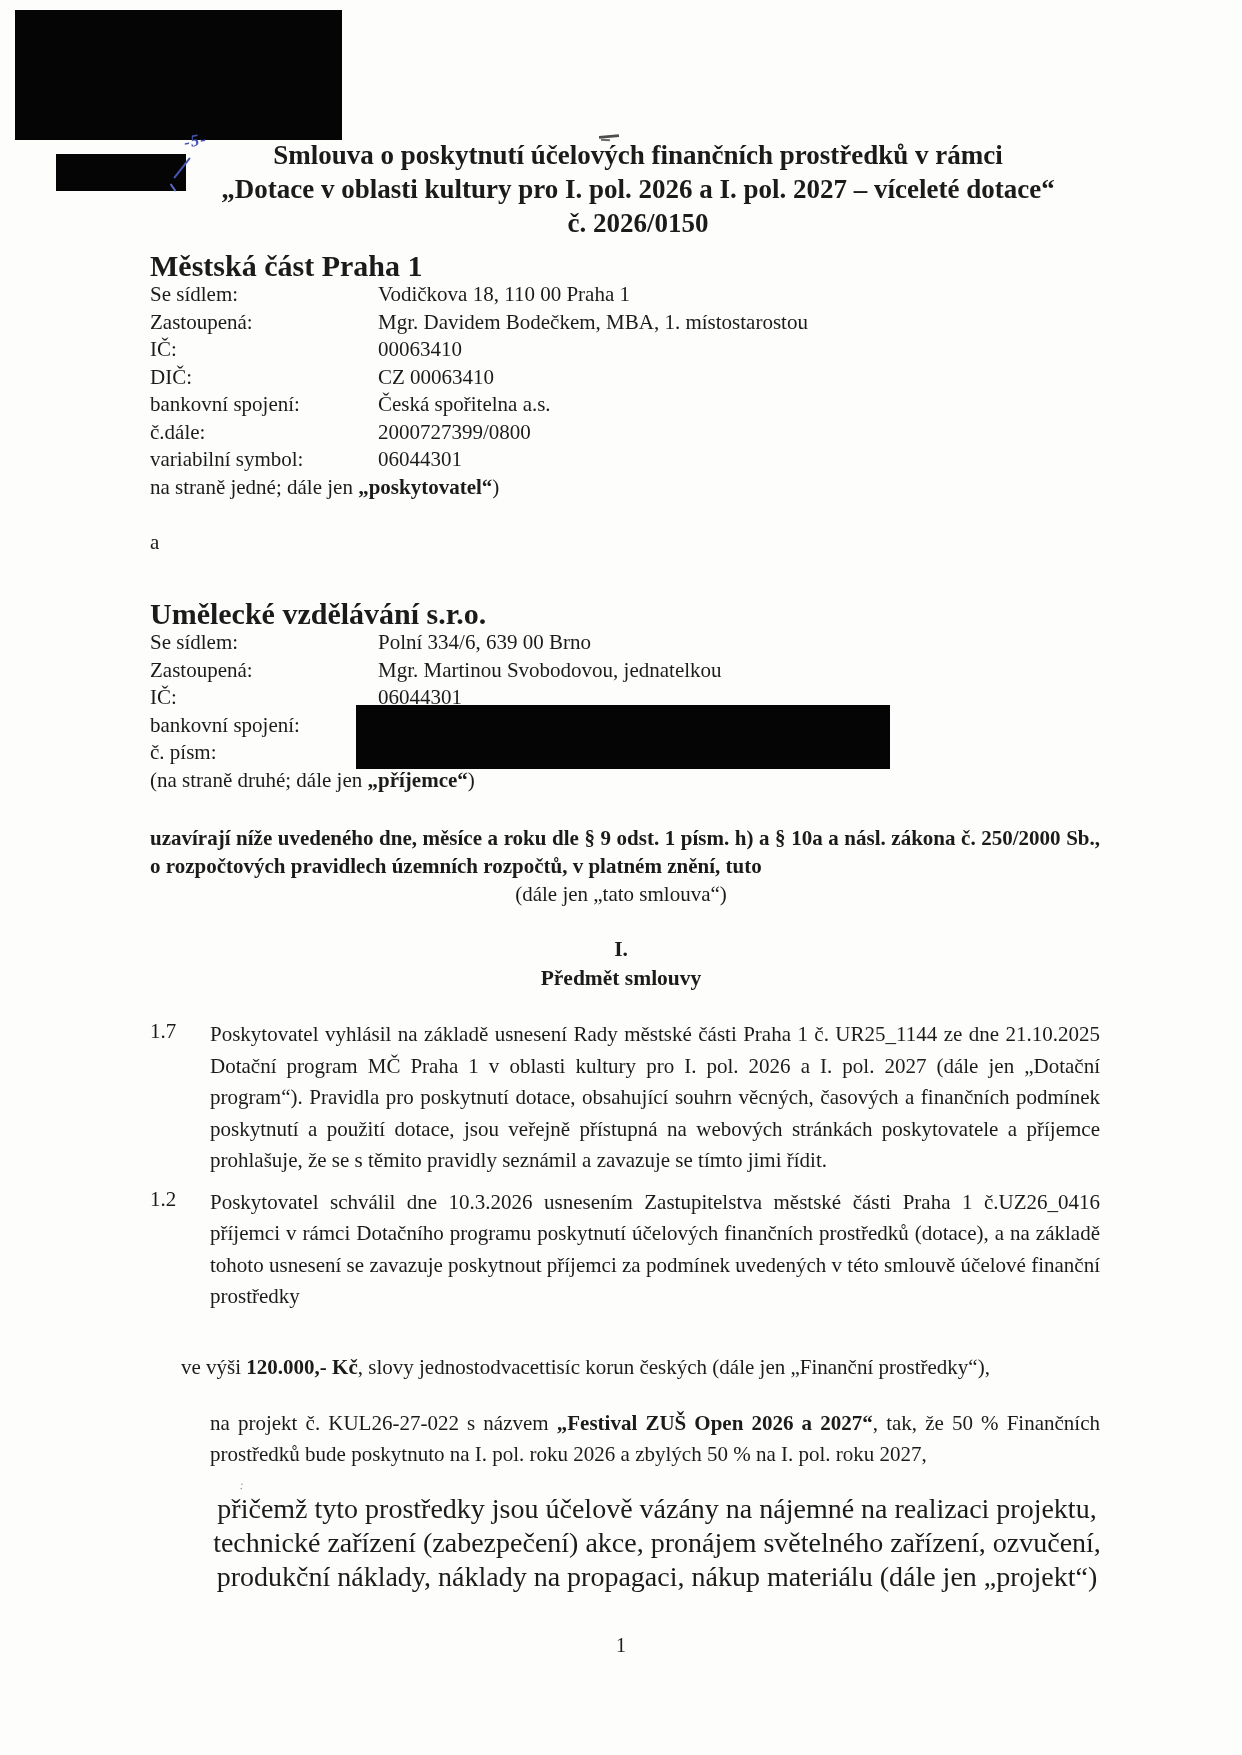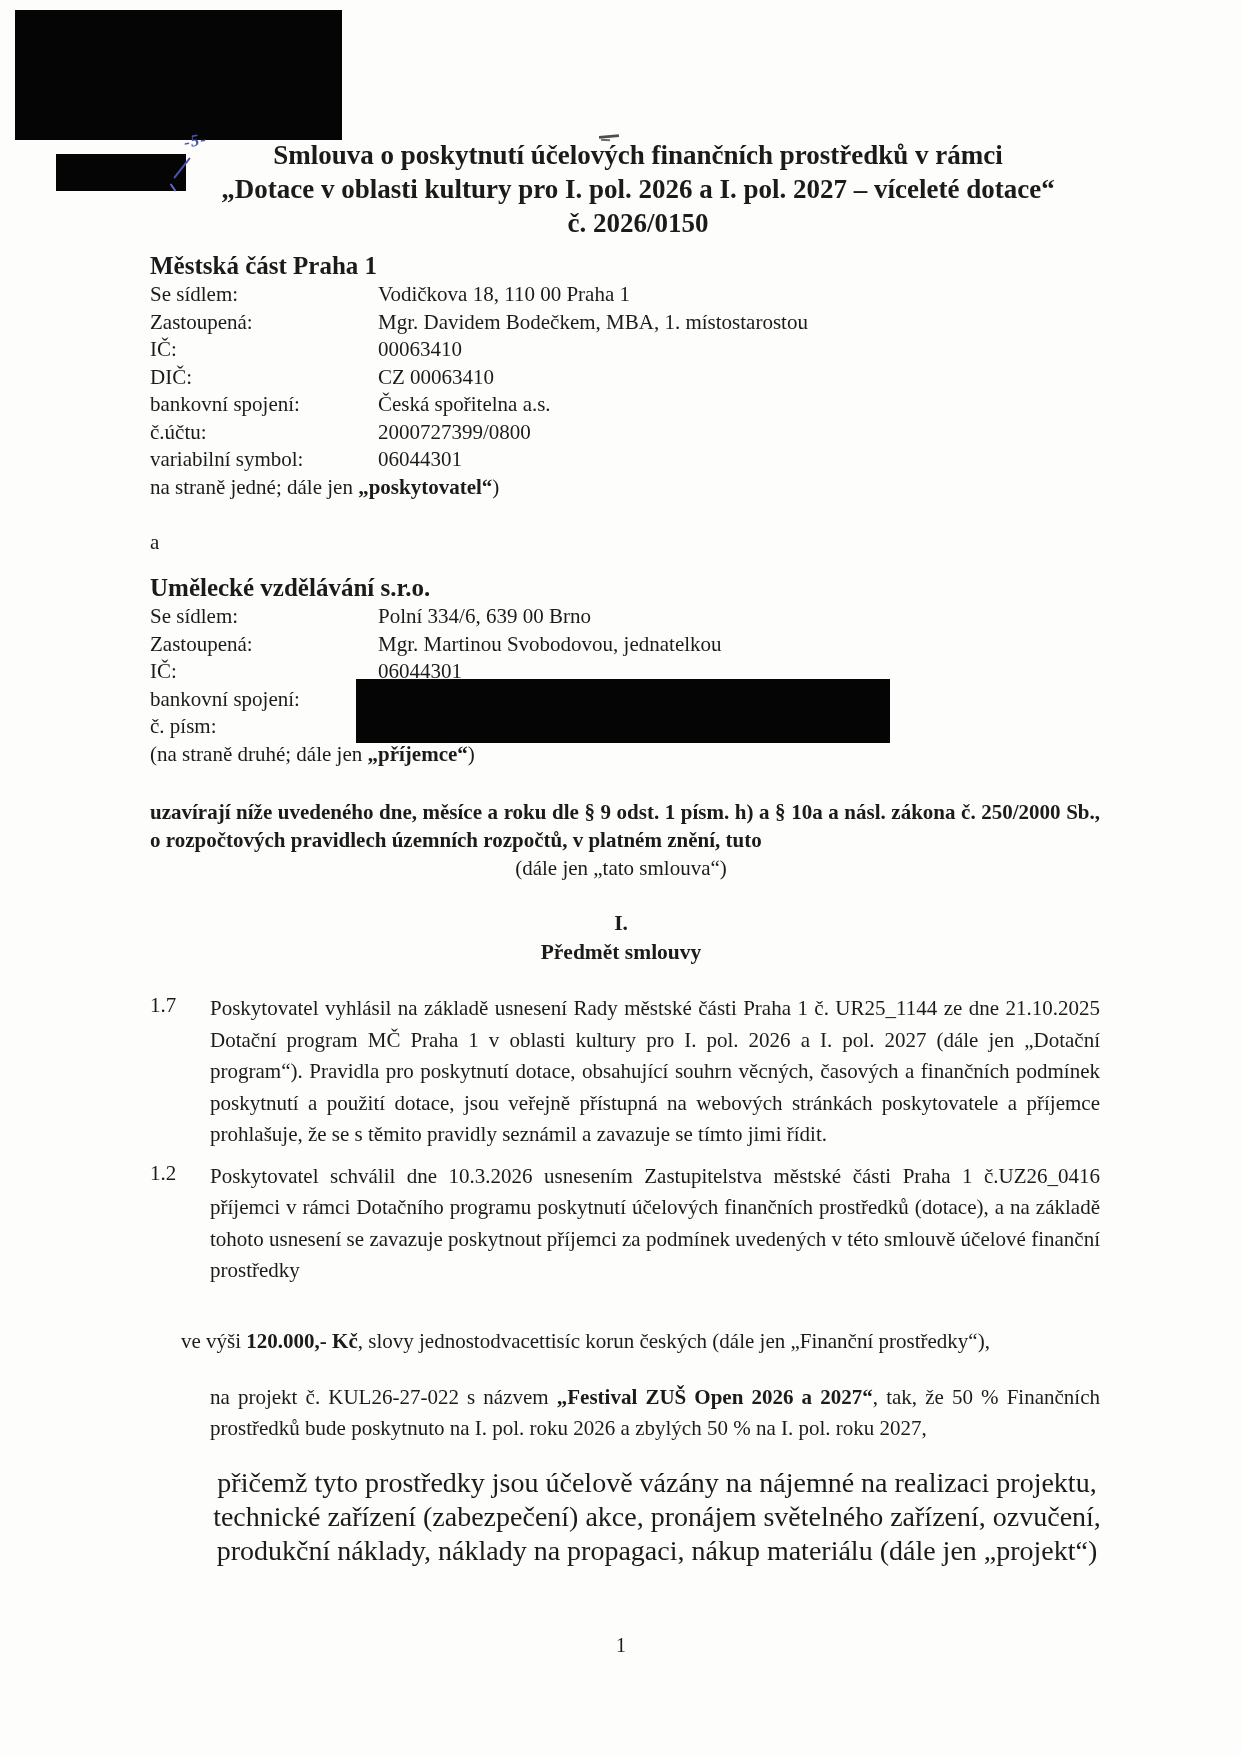--- a/index.html
+++ b/index.html
@@ -35,29 +35,29 @@
   .artifact-colon{
     position:absolute;left:240px;top:1478px;
     color:#8a8a8a;font-size:12px;transform:rotate(10deg);
   }
   
   .title-block{
     padding-top:138px;text-align:center;
     font-weight:bold;font-size:27px;line-height:34px;padding-left:34px;
   }
   .party{margin:0 140px 0 150px;font-size:21px;}
-  .party-name{font-size:25px;font-weight:bold;line-height:31px;margin:0;}
+  .party-name{font-size:30px;font-weight:bold;line-height:31px;margin:0;}
   .party-rows{position:relative;line-height:27.5px;}
   .row{display:flex;}
   .row .lbl{width:228px;flex:0 0 228px;}
   .row .val{flex:1;}
   .party-closing{line-height:27.5px;}
   .provider-block{margin-top:10px;}
   .conjunction{margin:28px 140px 0 150px;font-size:21px;line-height:27px;}
-  .recipient-block{margin-top:16px;}
+  .recipient-block{margin-top:42px;}
   .redact-bank{
     position:absolute;left:206px;top:76px;width:534px;height:64px;
     background:#050505;
   }
   .preamble{
     margin:30px 142px 0 150px;font-size:21px;line-height:28px;
     text-align:justify;
     font-weight:bold;
   }
   .agreement-title{
@@ -128,21 +128,21 @@
       </div>
       <div class="row">
         <span class="lbl">DIČ:</span>
         <span class="val">CZ 00063410</span>
       </div>
       <div class="row">
         <span class="lbl">bankovní spojení:</span>
         <span class="val">Česká spořitelna a.s.</span>
       </div>
       <div class="row">
-        <span class="lbl">č.účtu:</span>
+        <span class="lbl">č.dále:</span>
         <span class="val">2000727399/0800</span>
       </div>
       <div class="row">
         <span class="lbl">variabilní symbol:</span>
         <span class="val">06044301</span>
       </div>
     </div>
     <div class="party-closing"><span>na straně jedné; dále jen </span><b>„poskytovatel“</b><span>)</span></div>
   </div>
 

